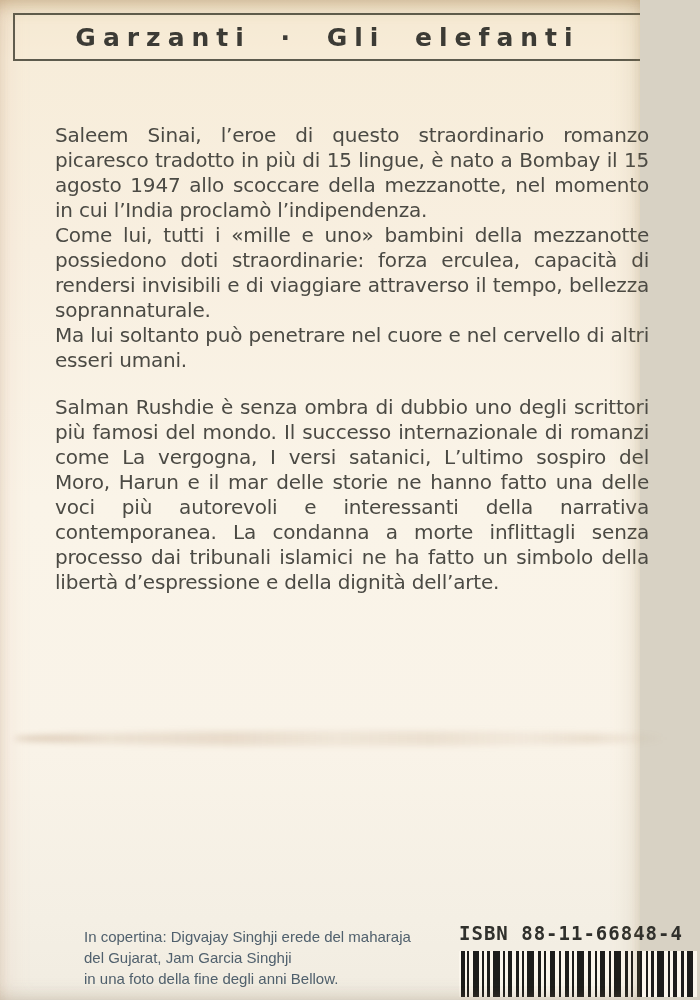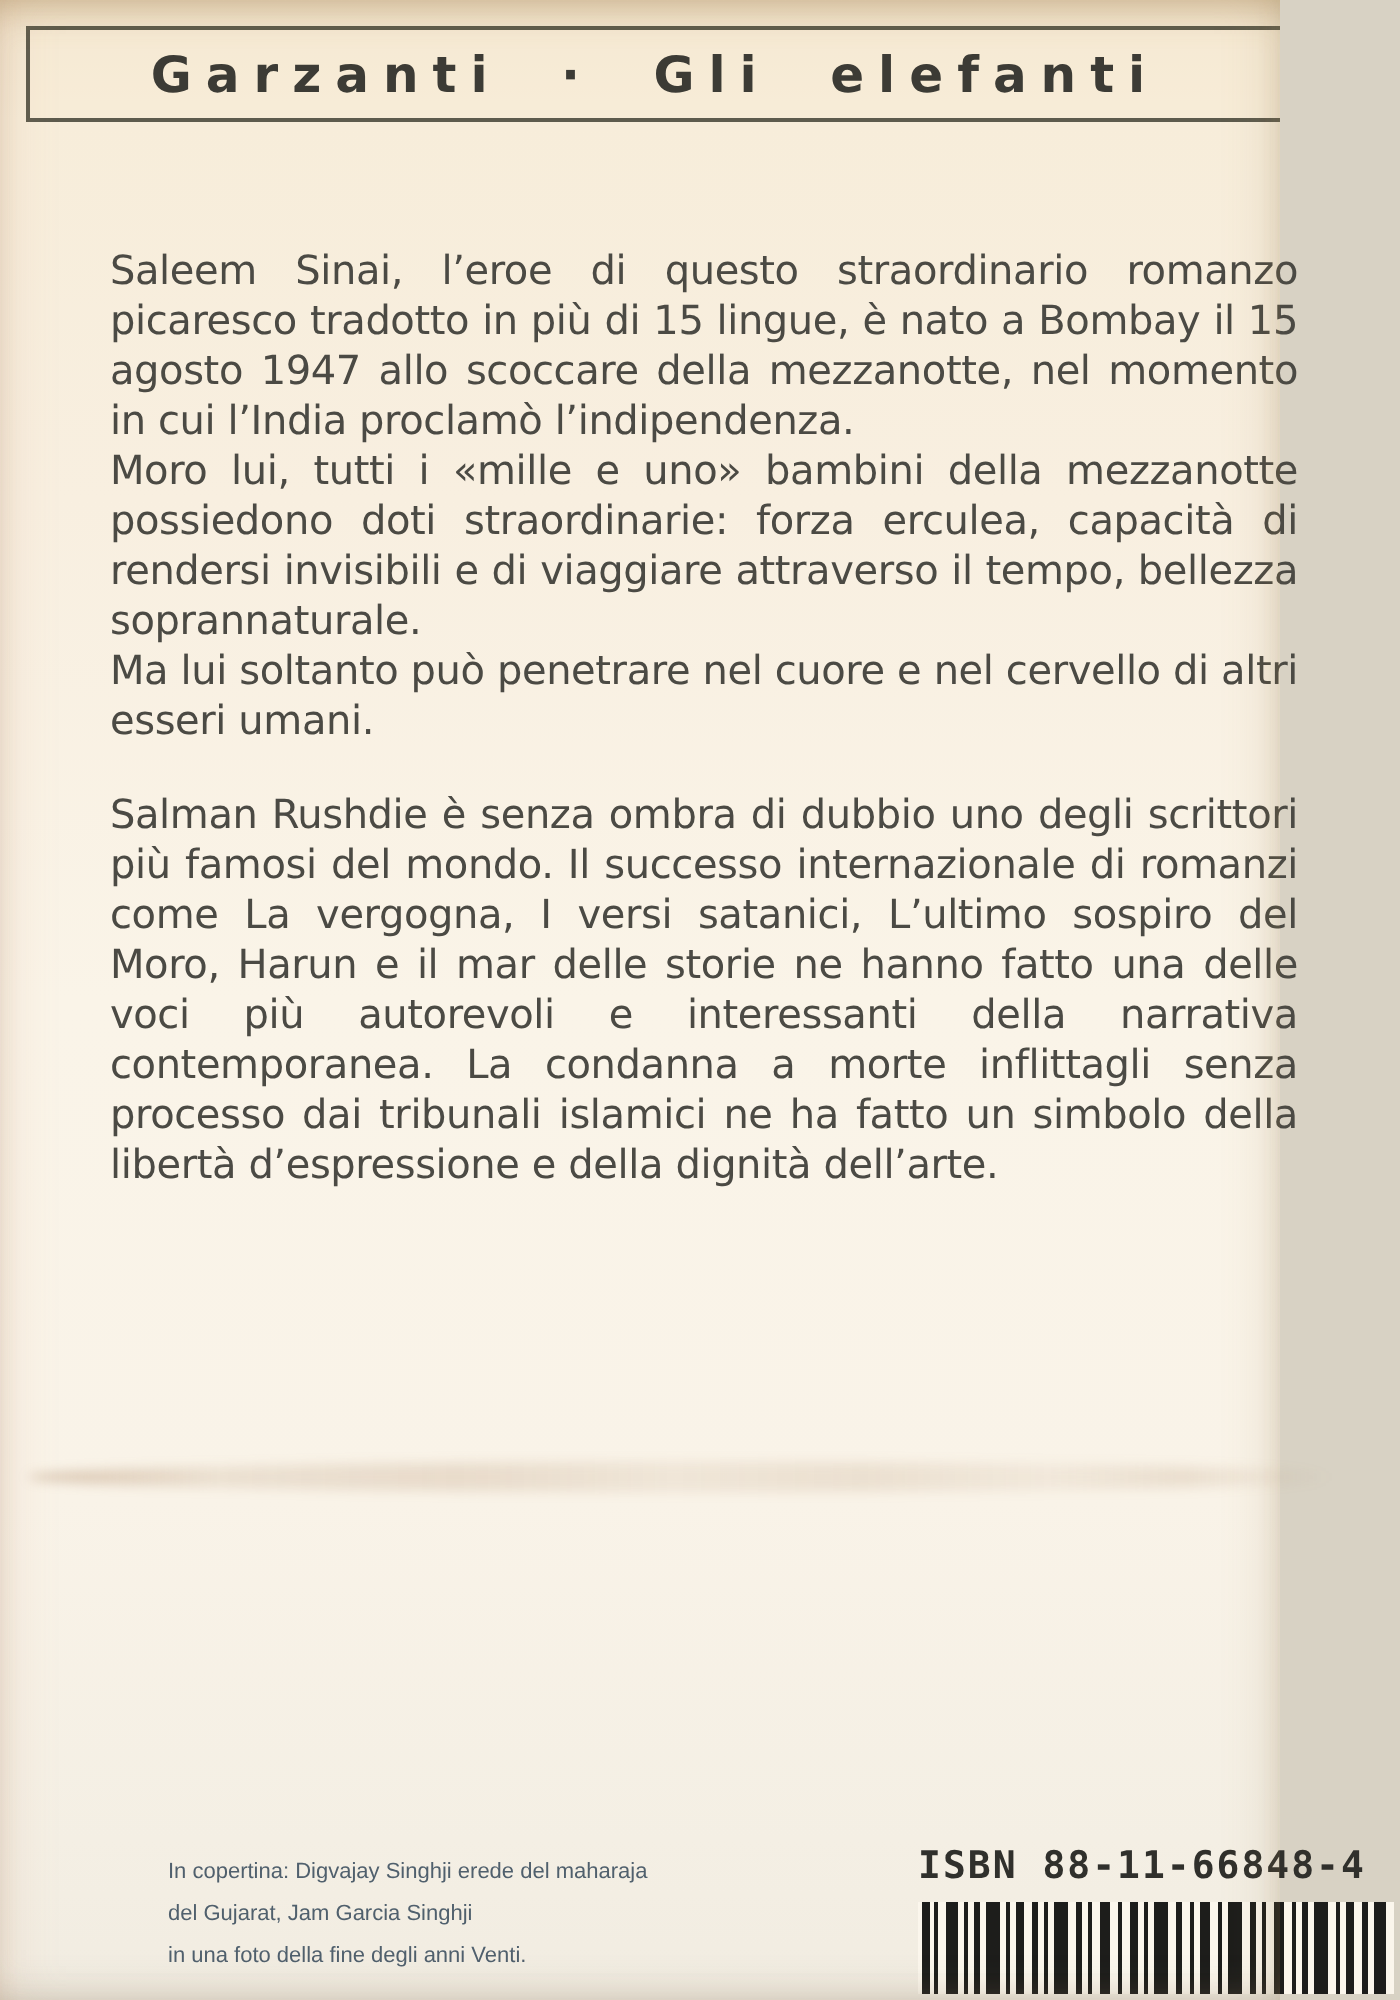--- a/index.html
+++ b/index.html
@@ -46,21 +46,21 @@
     text-align:justify;letter-spacing:-0.2px;
   }
   #blurb p{margin:0;}
   #blurb p.author-note{margin-top:22px;}
   #blurb .italic{}
   #blurb .normal{font-style:normal;}
   
   #credit{
     position:absolute;left:84px;top:926px;z-index:2;
     font-family:"Liberation Sans",sans-serif;
-    font-size:11px;line-height:21px;color:#50606d;
+    font-size:15px;line-height:21px;color:#50606d;
   }
   #isbn-block{position:absolute;left:459px;top:922px;width:240px;z-index:2;}
   #isbn-label{
     font-family:"DejaVu Sans Mono",monospace;
     font-size:19px;font-weight:600;letter-spacing:1px;color:#30302c;white-space:nowrap;
   }
   #barcode{display:block;margin-top:7px;width:238px;height:46px;}
 </style>
 </head>
 <body>
@@ -68,29 +68,29 @@
 <div id="cover">
 
   <div id="header-band">
     <span id="series-title">Garzanti · Gli elefanti</span>
   </div>
 
   <div id="stain"></div>
 
   <div id="blurb">
       <p><span class="normal">Saleem Sinai, l’eroe di questo straordinario romanzo picaresco tradotto in più di 15 lingue, è nato a Bombay il 15 agosto 1947 allo scoccare della mezzanotte, nel momento in cui l’India proclamò l’indipendenza.</span></p>
-      <p><span class="normal">Moro lui, tutti i «mille e uno» bambini della mezzanotte possiedono doti straordinarie: forza erculea, capacità di rendersi invisibili e di viaggiare attraverso il tempo, bellezza soprannaturale.</span></p>
+      <p><span class="normal">Come lui, tutti i «mille e uno» bambini della mezzanotte possiedono doti straordinarie: forza erculea, capacità di rendersi invisibili e di viaggiare attraverso il tempo, bellezza soprannaturale.</span></p>
       <p><span class="normal">Ma lui soltanto può penetrare nel cuore e nel cervello di altri esseri umani.</span></p>
       <p class="author-note"><span class="italic">Salman Rushdie è senza ombra di dubbio uno degli scrittori più famosi del mondo. Il successo internazionale di romanzi come </span><span class="normal">La vergogna, I versi satanici, L’ultimo sospiro del Moro, Harun e il mar delle storie </span><span class="italic">ne hanno fatto una delle voci più autorevoli e interessanti della narrativa contemporanea. La condanna a morte inflittagli senza processo dai tribunali islamici ne ha fatto un simbolo della libertà d’espressione e della dignità dell’arte.</span></p>
     </div>
 
   <div id="credit">
     <div>In copertina: Digvajay Singhji erede del maharaja</div>
     <div>del Gujarat, Jam Garcia Singhji</div>
-    <div>in una foto della fine degli anni Venti.</div>
+    <div>in una foto della fine degli anni Bellow.</div>
   </div>
 
   <div id="isbn-block">
     <span id="isbn-label">ISBN 88-11-66848-4</span>
     <svg id="barcode" viewBox="0 0 238 46" preserveAspectRatio="none" aria-hidden="true">
       <rect x="0" y="0" width="238" height="46" fill="#fbf6ec"></rect>
       <g fill="#1d1d1b">
         <rect x="2" y="0" width="4" height="46"></rect>
           <rect x="8" y="0" width="2" height="46"></rect>
         <rect x="14" y="0" width="6" height="46"></rect>

